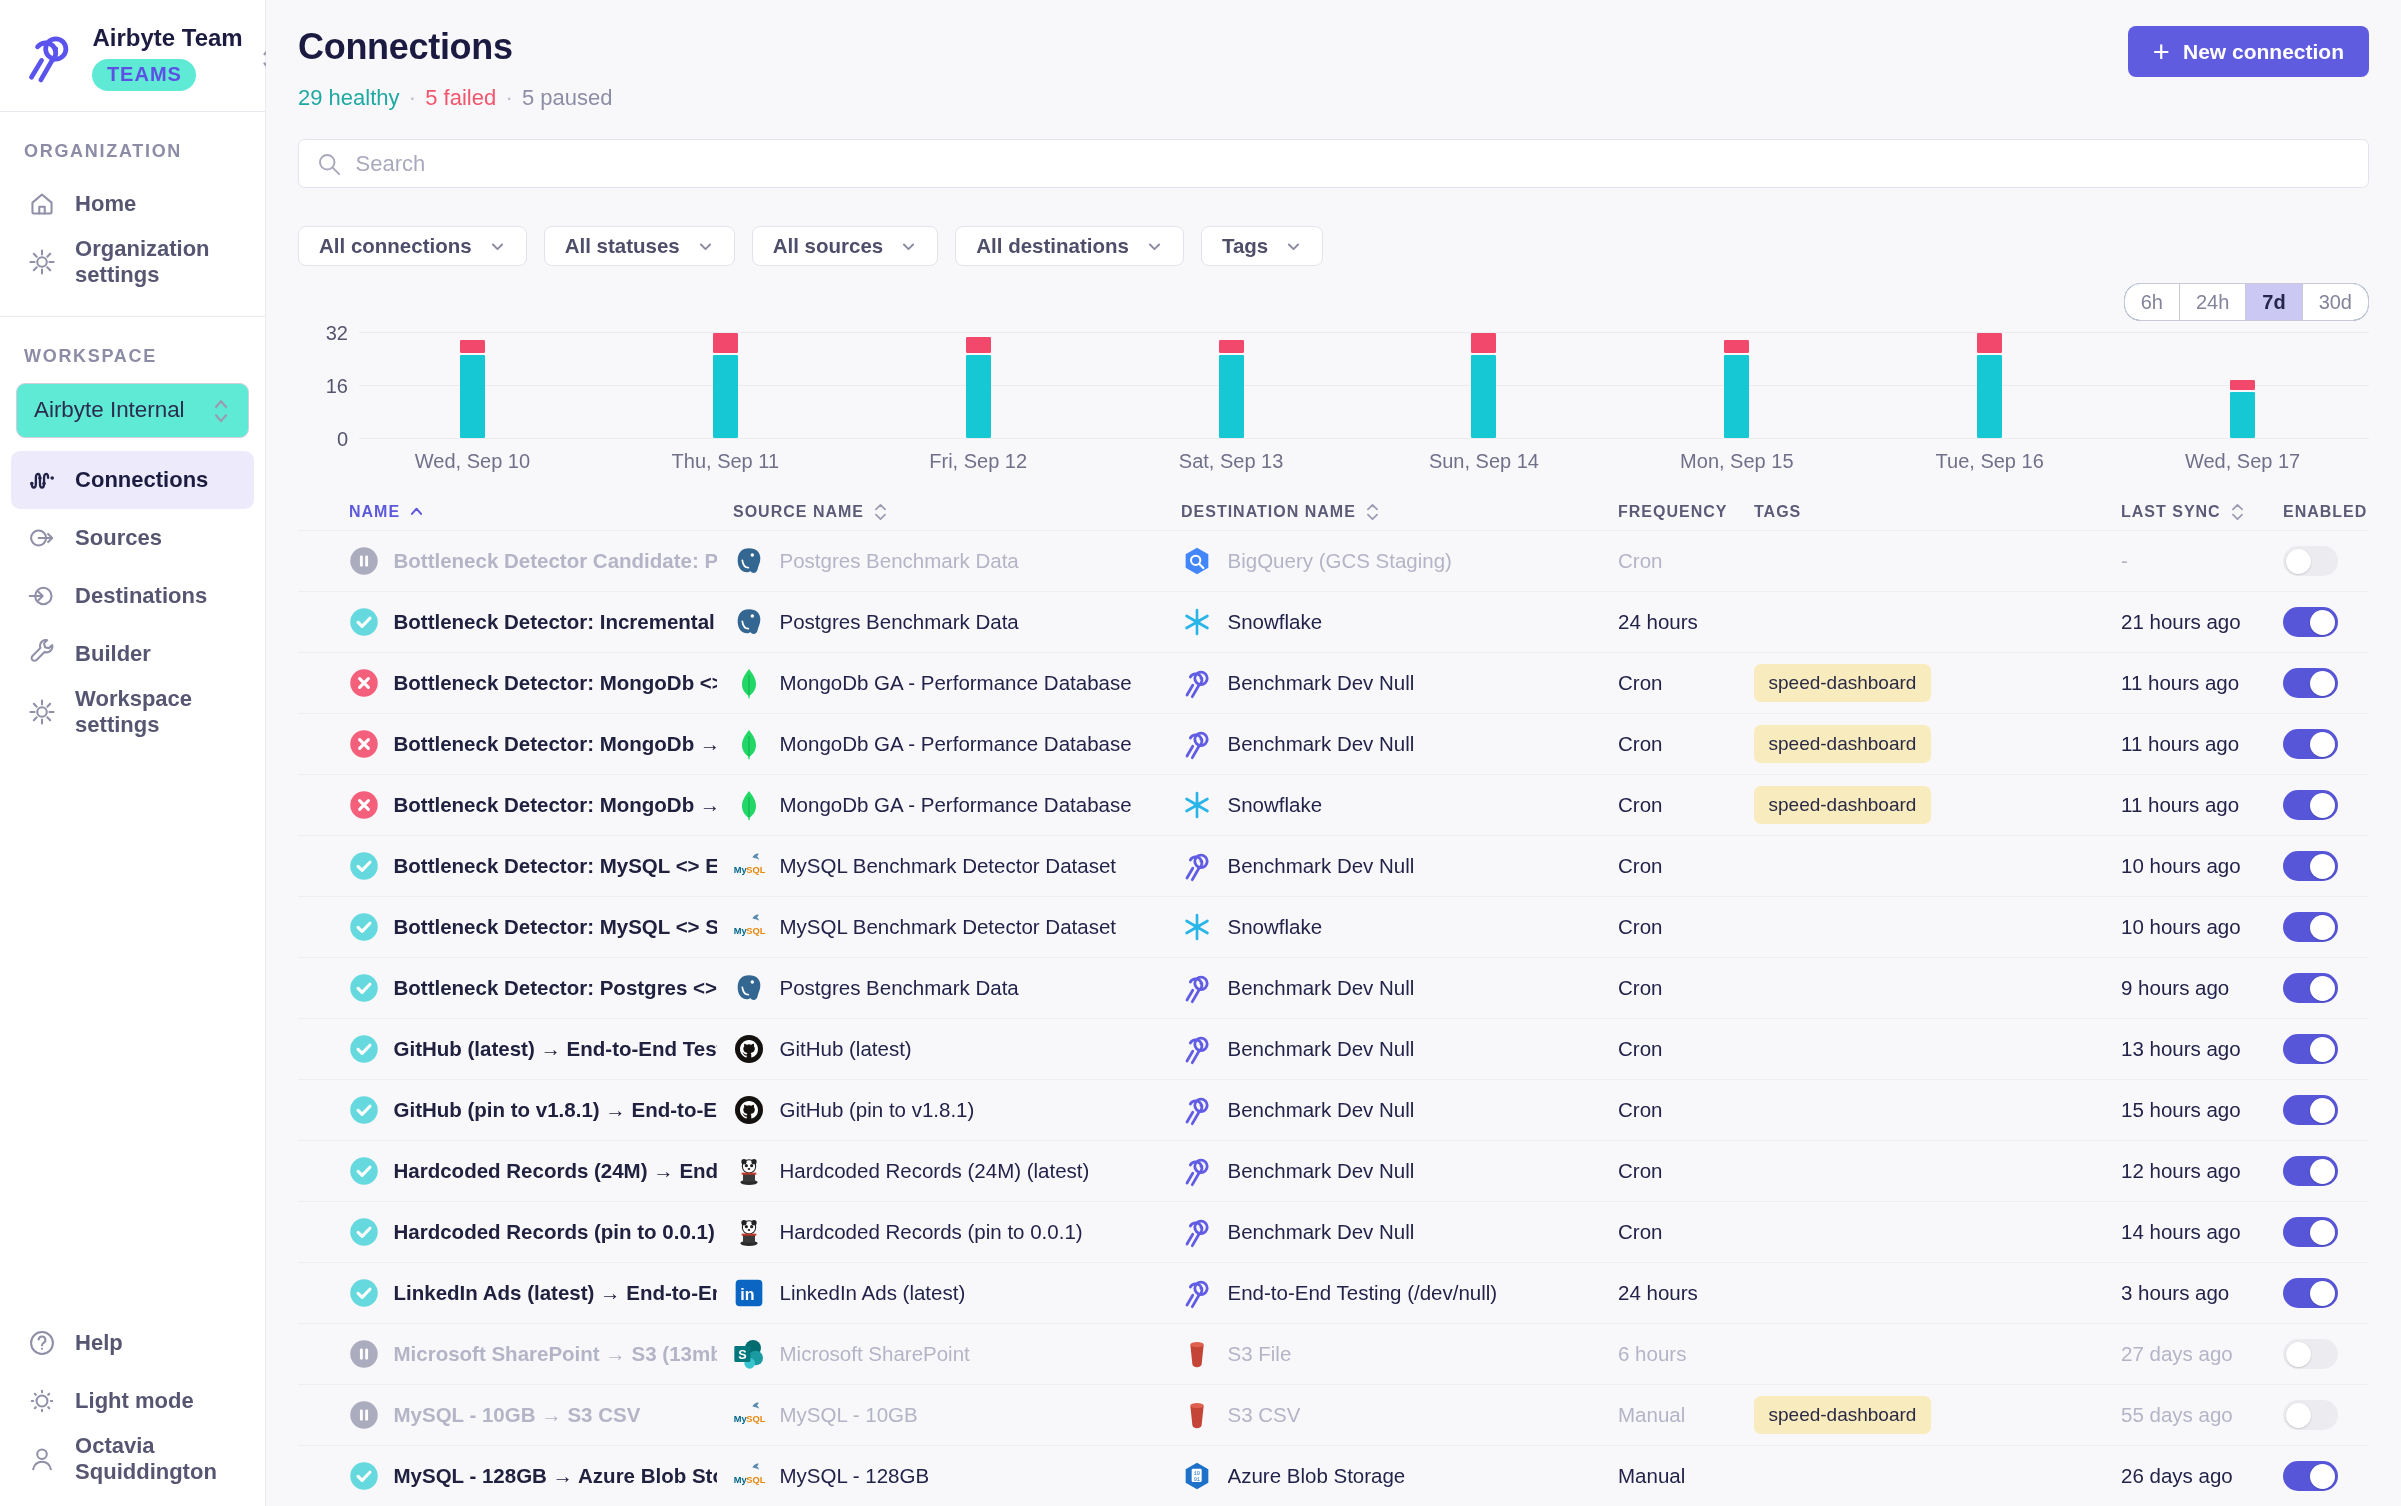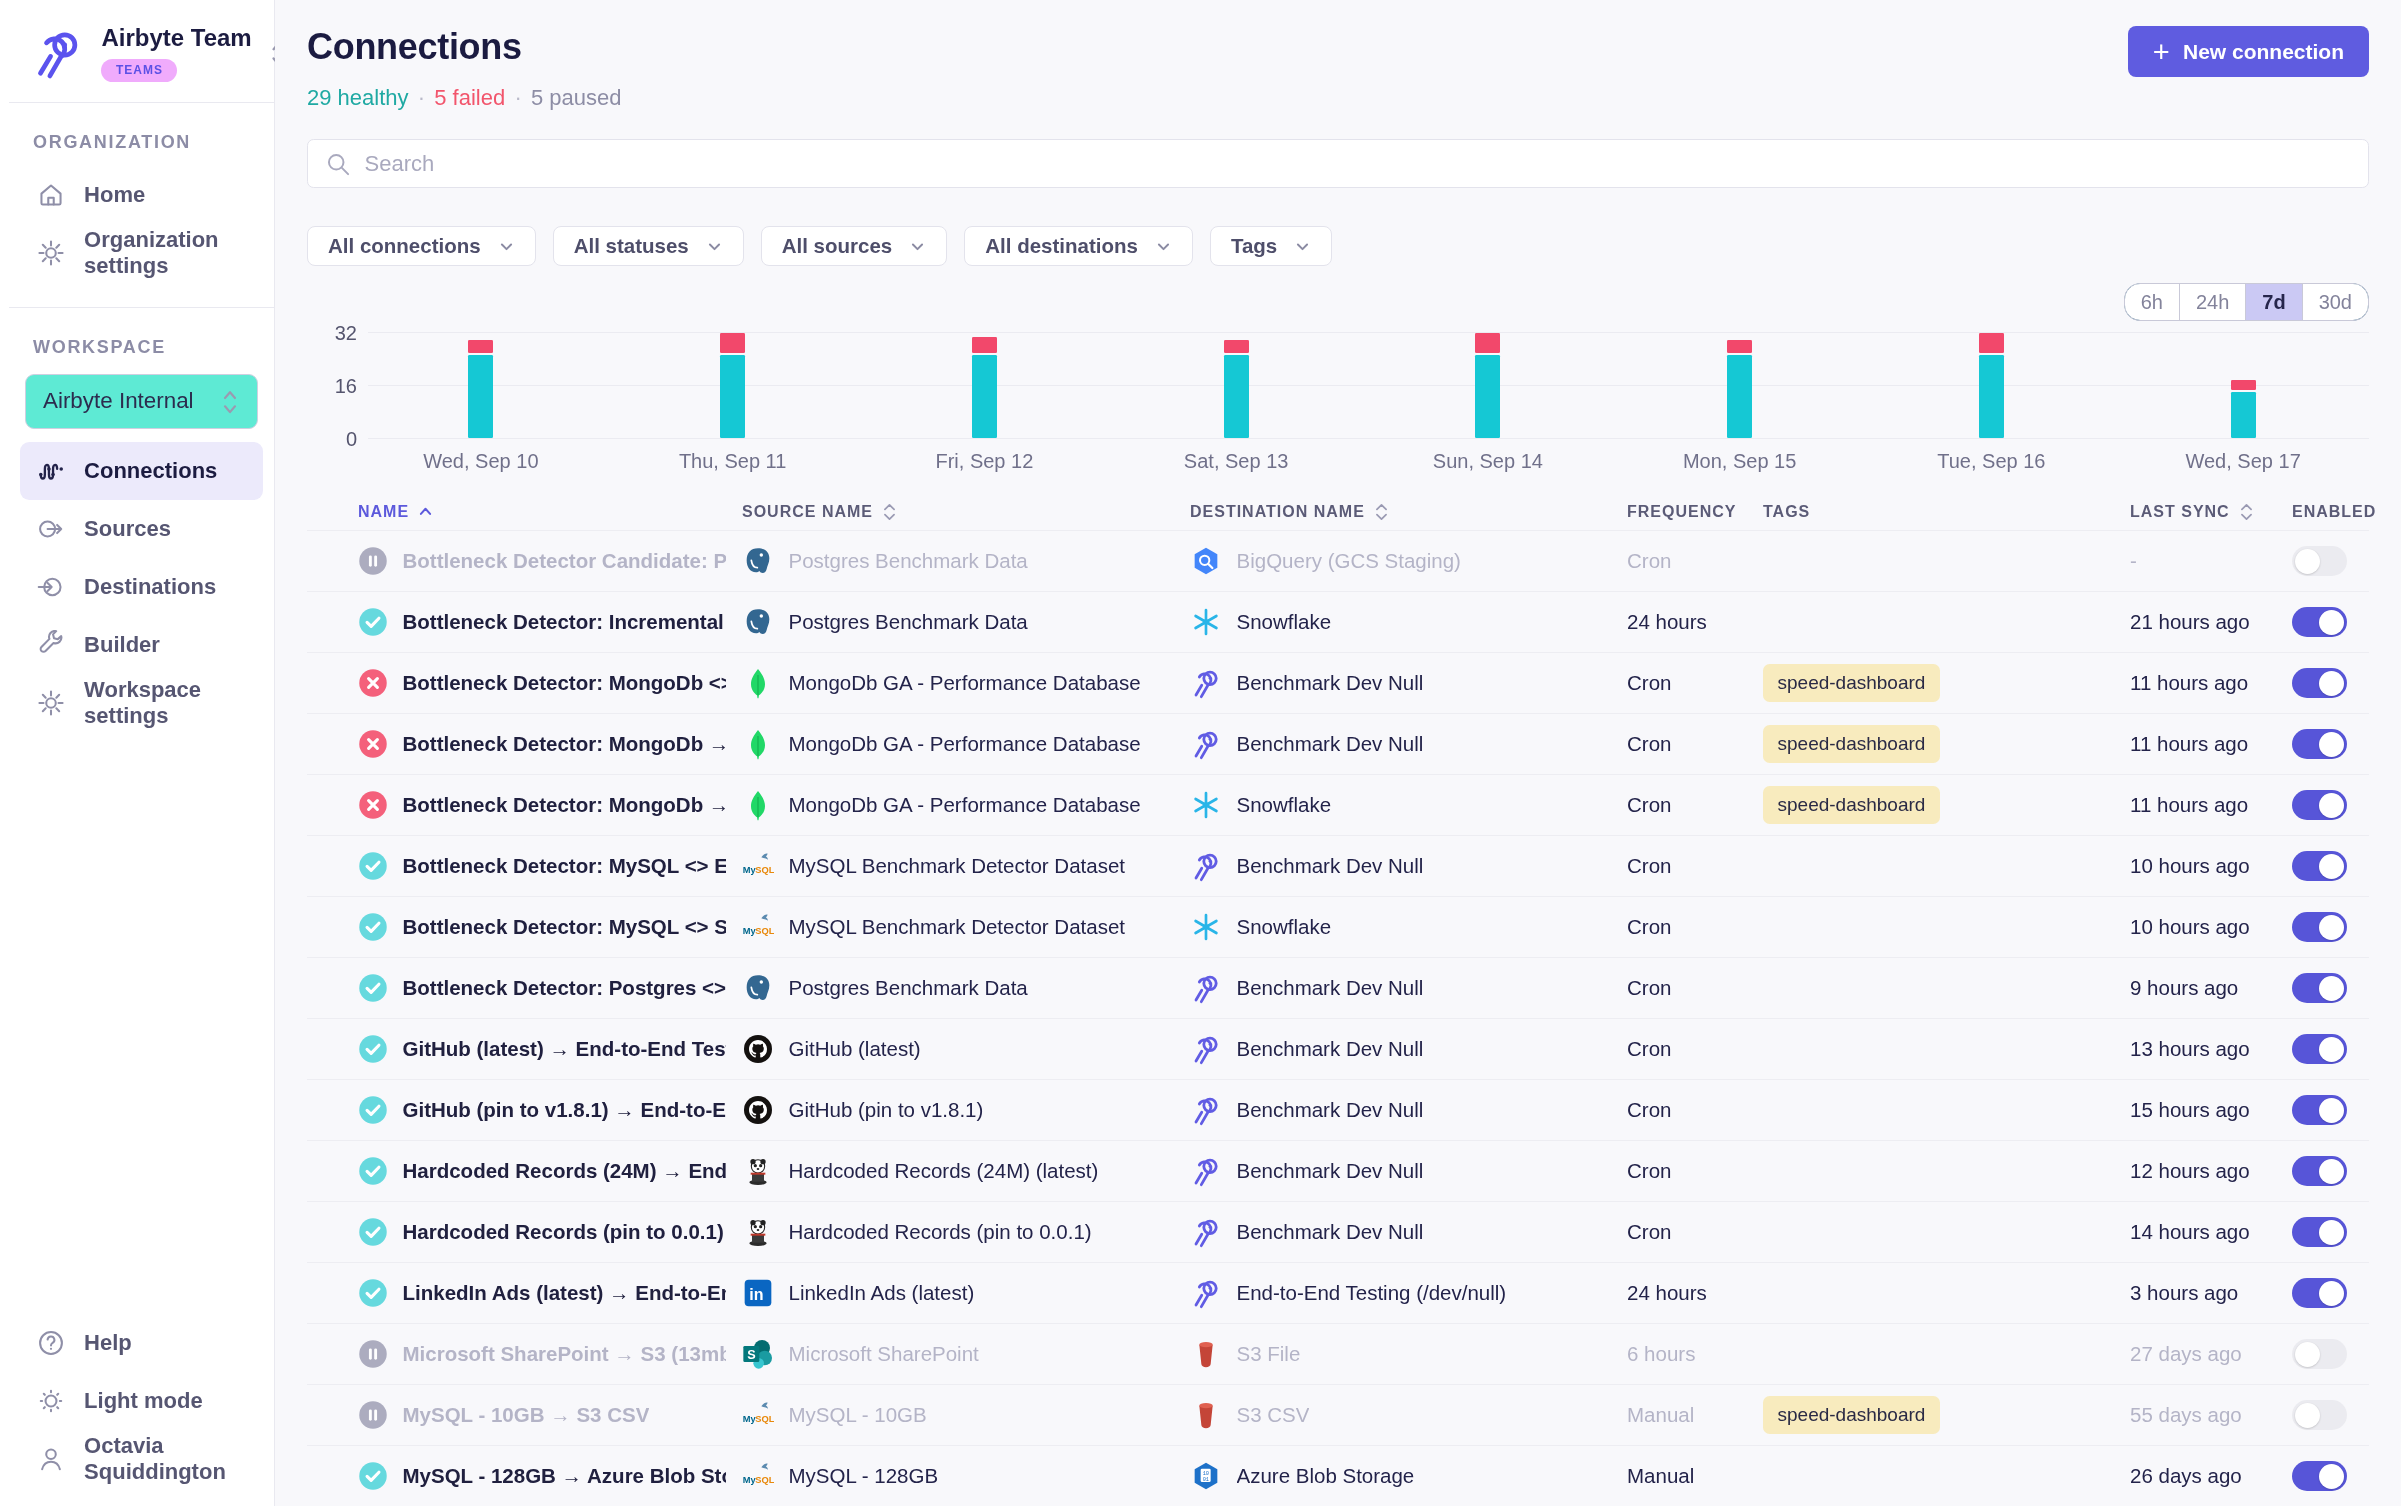--- a/index.html
+++ b/index.html
@@ -1,25 +1,25 @@
 <!DOCTYPE html>
 <html style="--accent: #5F5CE0; --healthy: #1FA9A3; --failed: #F2556C; --chart-success: #15C8D4; --chart-failed: #F2486B; --tag-bg: #F8EBBE; --active-nav-bg: #ECEAFB;font-size:10.6px"><head>
 <meta charset="utf-8">
 <style>
   * { box-sizing: border-box; margin: 0; padding: 0; }
   html,body { width: 2401px; height: 1506px; overflow: hidden; }
   body { font-family: "Liberation Sans", "DejaVu Sans", sans-serif; background:#fff; color:#20203F; }
-  .app { display:flex; width:100%; height:100%;padding-left:9px; }
+  .app { display:flex; width:100%; height:100%; }
 
   
   .sidebar { width:266px; min-width:266px; background:#fff; border-right:1.3px solid #E9E9F0; display:flex; flex-direction:column; }
   .sb-head { display:flex; align-items:center; gap:16px; padding:24px 18.5px 20px 22.4px; border-bottom:1.3px solid #E9E9F0; }
   .sb-head .logo { width:54px; height:54px; flex-shrink:0; }
   .org-name { font-size:24px; font-weight:700; color:#1C1C41; white-space:nowrap; }
-  .badge { background:#f0abfc; color:#5C50E5; font-size:12px; font-weight:700; letter-spacing:1px; padding:4.6px 14.5px; border-radius:17px; display:inline-block; margin-top:6.6px; }
+  .badge { background:#5eead4; color:#5C50E5; font-size:20px; font-weight:700; letter-spacing:1px; padding:4.6px 14.5px; border-radius:17px; display:inline-block; margin-top:6.6px; }
   .sb-caret { margin-left:auto; width:22.4px; height:29px; color:#9A9AB0; flex-shrink:0; }
   .sb-label { font-size:18px; font-weight:700; letter-spacing:1.7px; color:#8C8CA6; padding:29px 24px 13.2px; }
   nav.sb-nav { display:flex; flex-direction:column; gap:0; }
   .sb-item { display:flex; align-items:center; gap:18.5px; margin:0 10.6px; padding:0 16px; height:58px; border-radius:9.2px; font-size:22px; font-weight:600; color:#565672; cursor:pointer; }
   .sb-item .nicon { width:30px; height:30px; color:#8F8FA8; flex-shrink:0; display:flex; align-items:center; justify-content:center; }
   .sb-item.active { background:var(--active-nav-bg); color:#1C1C41; }
   .sb-item.active .nicon { color:#23234A; }
   .sb-div { border-top:1.3px solid #E9E9F0; margin-top:25px; }
   .ws-select { margin:2.6px 16px 13.2px; border:1.3px solid #CFCFE0; border-radius:9.2px; height:55px; display:flex; align-items:center; justify-content:space-between; padding:0 17px; font-size:22.4px; color:#2C2C4E; background:#5eead4; cursor:pointer; }
   .ws-select .sb-caret { width:20px; height:26.4px; margin-left:8px; }

